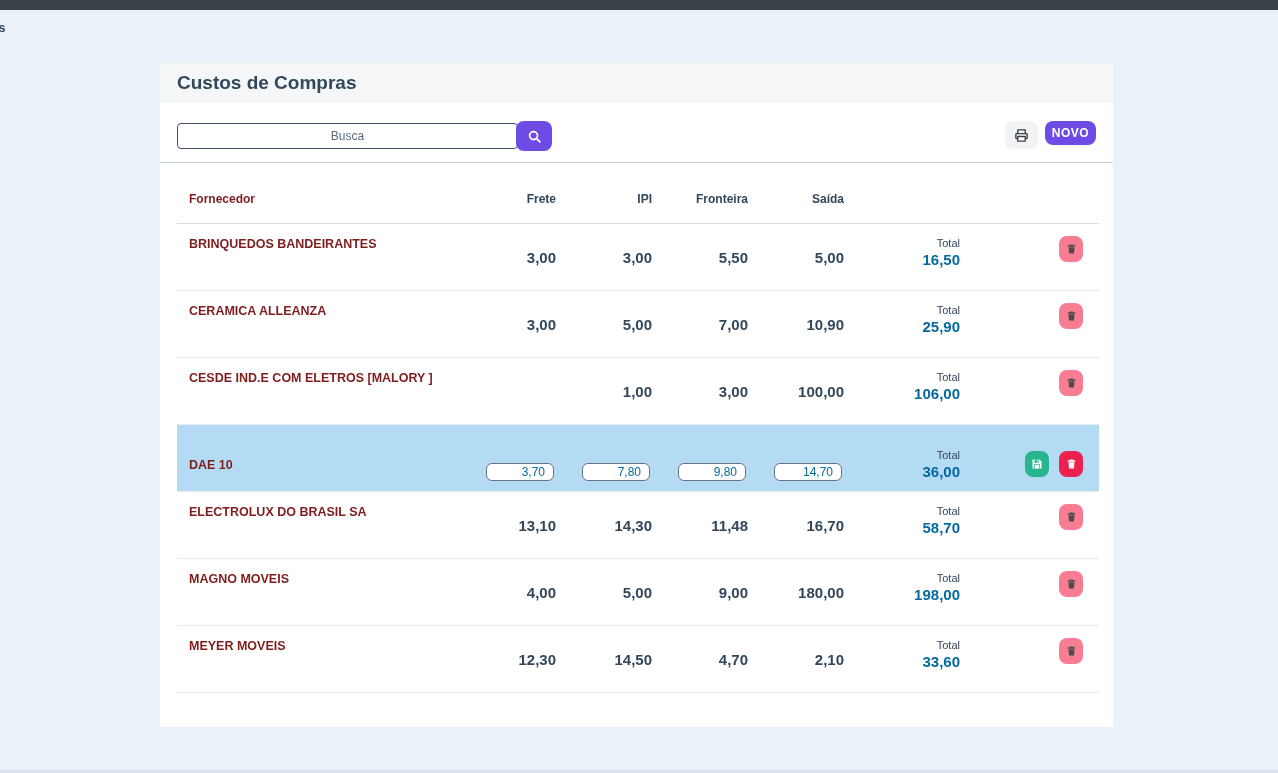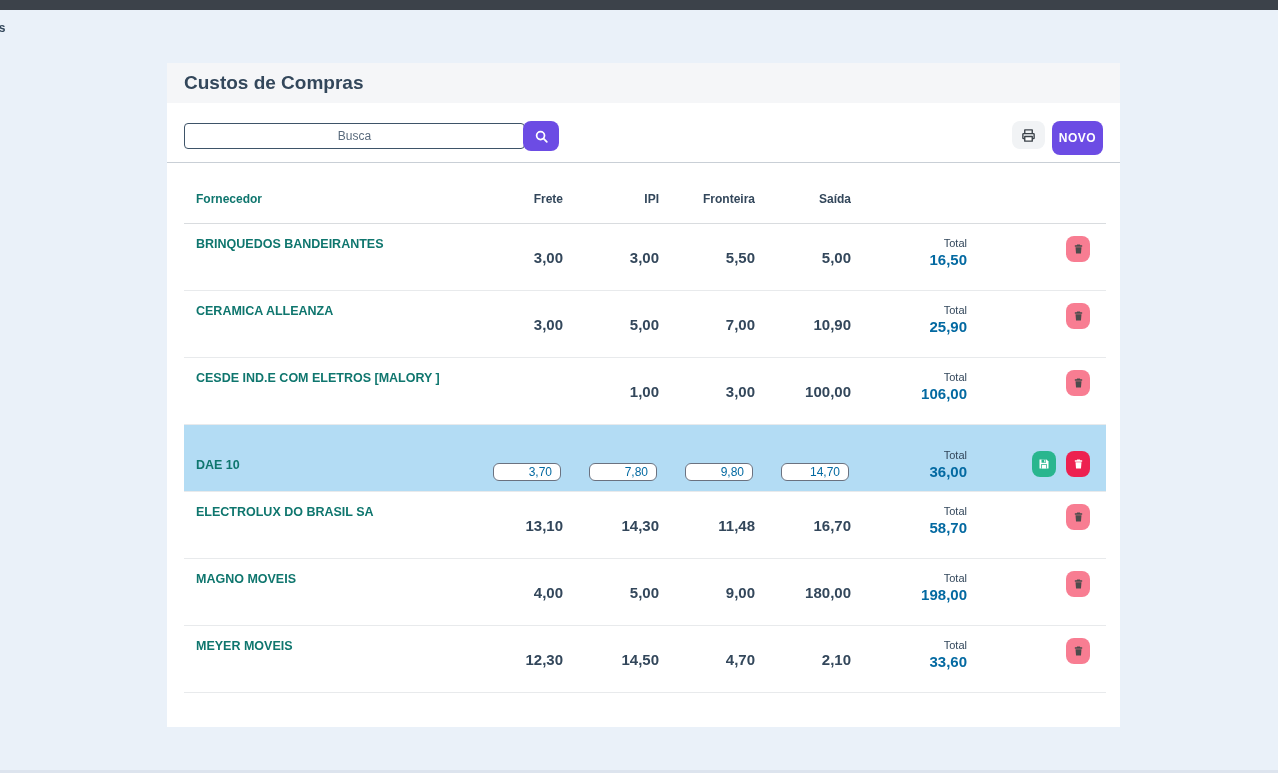--- a/index.html
+++ b/index.html
@@ -3,39 +3,39 @@
 <meta charset="utf-8">
 <style>
   * { margin:0; padding:0; box-sizing:border-box; }
   html,body { width:1278px; height:773px; overflow:hidden; }
   body { background:#eaf1f9; font-family:"Liberation Sans", sans-serif; position:relative; color:#33475b; }
 
   .navbar { position:absolute; top:0; left:0; width:1278px; height:10px; background:#3c424a; }
   .partial-nav { position:absolute; top:21px; left:-9px; font-size:12px; font-weight:bold; color:#33475b; letter-spacing:.3px; cursor:pointer; }
   .bottom-strip { position:absolute; left:0; bottom:0; width:1278px; height:3px; background:#dde4ee; }
 
-  .card { position:absolute; left:167px; top:63px; width:953px; height:664px; background:#ffffff; }
+  .card { position:absolute; left:160px; top:63px; width:953px; height:664px; background:#ffffff; }
   .card-header { height:40px; background:#f5f6f8; display:flex; align-items:center; padding-left:17px; }
   .card-title { font-size:19px; font-weight:bold; color:#33475b; }
 
   .toolbar { position:relative; height:60px; border-bottom:1px solid #c9cfd6; }
   .search-input { position:absolute; left:17px; top:20px; width:341px; height:26px; border:1px solid #3e5368; border-radius:4px; padding:0 10px; font-size:12px; color:#33475b; font-family:"Liberation Sans",sans-serif; outline:none; background:#fff;text-align:center; }
   .search-input::placeholder { color:#5a6b7d; }
   .search-btn { position:absolute; left:356px; top:18px; width:36px; height:30px; background:#6c4ce4; border:none; border-radius:8px; display:flex; align-items:center; justify-content:center; cursor:pointer; }
   .print-btn { position:absolute; left:845px; top:18px; width:33px; height:28px; background:#f1f3f5; border:none; border-radius:8px; display:flex; align-items:center; justify-content:center; cursor:pointer; }
-  .novo-btn { position:absolute; left:885px; top:18px; width:51px; height:34px; background:#6c4ce4; border:none; border-radius:8px; color:#ffffff; font-size:12px; font-weight:bold; letter-spacing:.5px; cursor:pointer; font-family:"Liberation Sans",sans-serif; }
+  .novo-btn { position:absolute; left:885px; top:18px; width:51px; height:24px; background:#6c4ce4; border:none; border-radius:8px; color:#ffffff; font-size:12px; font-weight:bold; letter-spacing:.5px; cursor:pointer; font-family:"Liberation Sans",sans-serif; }
 
   .table { margin:0 14px 0 17px; }
   .thead { display:flex; height:61px; border-bottom:1px solid #d9dcdf; padding-top:29px; }
   .th { font-size:12px; font-weight:bold; color:#33475b; }
 
   .trow { display:flex; height:67px; border-bottom:1px solid #e8eaec; cursor:pointer; }
   .trow.editing { background:#b3dcf4; cursor:default;align-items:center; }
 
-  .cell-name { flex:1; padding:13px 0 0 12px; font-size:12.5px; font-weight:bold; color:#0f766e; }
+  .cell-name { flex:1; padding:13px 0 0 12px; font-size:12.5px; font-weight:bold; color:#7f1d1d; }
   .thead .cell-name { padding-top:0; font-size:12px; }
   .cell-num { width:96px; text-align:right; padding-top:25px; font-size:15px; font-weight:bold; color:#33475b; }
   .thead .cell-num { padding-top:0; font-size:12px; }
   .cell-total { width:116px; text-align:right; padding-top:13px; }
   .total-label { font-size:11px; color:#33475b; }
   .total-value { font-size:15px; font-weight:bold; color:#0369a1; margin-top:2px; }
   .cell-actions { width:139px; display:flex; justify-content:flex-end; align-items:flex-start; padding:12px 16px 0 0; gap:10px; }
 
   .icon-btn { width:24px; height:26px; border:none; border-radius:8px; display:flex; align-items:center; justify-content:center; cursor:pointer; padding:0; }
   .btn-pink { background:#f87d92; color:#4c4c4c; }

